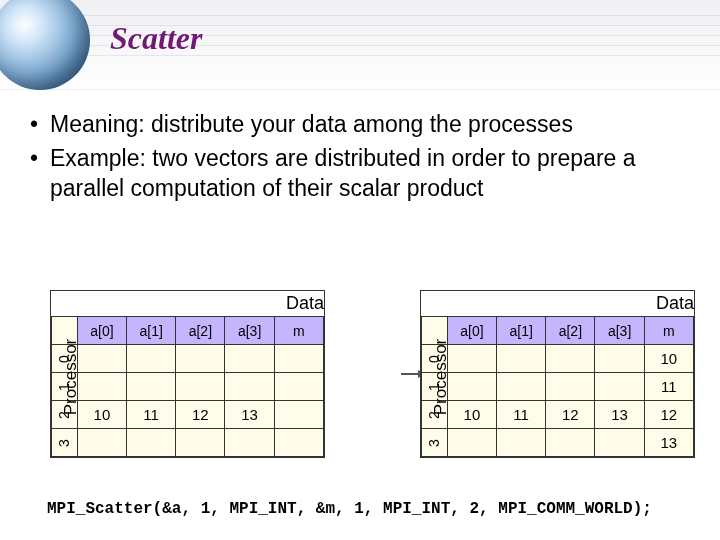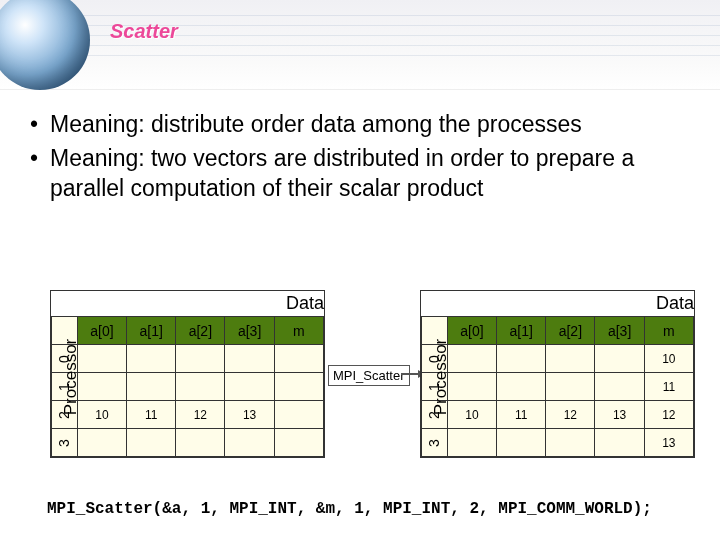--- a/index.html
+++ b/index.html
@@ -20,44 +20,45 @@
     background: repeating-linear-gradient(to bottom, rgba(100,130,170,0.15) 0, rgba(100,130,170,0.15) 1px, transparent 1px, transparent 10px);
   }
   .globe {
     position: absolute; top: -10px; left: -10px; width: 100px; height: 100px;
     border-radius: 50%;
     background: radial-gradient(circle at 35% 35%, #fff 0%, #cfe4f8 20%, #7aa8d0 55%, #3d6a95 80%, #1a3a55 100%);
     box-shadow: inset -8px -8px 20px rgba(0,0,0,0.25);
   }
   .title {
     position: absolute; top: 20px; left: 110px;
-    font-size: 20px; font-weight: bold; font-style: italic;
-    color: #ec4899;
+    font-size: 32px; font-weight: bold; font-style: italic;
+    color: #701a75;
     text-shadow: 1px 1px 0 #fff;
+    font-family: Liberation Serif, serif;
   }
   .content {
     position: absolute; top: 110px; left: 30px; right: 30px;
     font-size: 23px; line-height: 1.3;
     color: #000;
   }
   .bullet-row { display: flex; margin-bottom: 4px; }
   .bullet-mark { width: 20px; flex-shrink: 0; }
   .bullet-text { flex: 1; }
   .figure-area {
     position: absolute; top: 290px; left: 30px; right: 30px; height: 200px;
   }
   .table-block {
     position: absolute; border: 1px solid #333;
   }
   .block-left { left: 20px; top: 0; width: 275px; }
   .block-right { left: 390px; top: 0; width: 275px; }
   .data-label { text-align: right; font-size: 18px; padding: 2px 0; }
   table { border-collapse: collapse; width: 100%; }
-  td, th { border: 1px solid #333; text-align: center; font-size: 12px; height: 28px; background: #fffde9; }
-  .header-row td.col-head { background: #4d7c0f; font-size: 14px; margin-top: 20px; }
+  td, th { border: 1px solid #333; text-align: center; font-size: 15px; height: 28px; background: #fffde9; }
+  .header-row td.col-head { background: #c4b5fd; font-size: 14px; margin-top: 20px; }
   .proc-label {
     position: absolute; left: -18px; top: 52%; transform: translateY(-50%) rotate(-90deg);
     transform-origin: center; font-size: 17px; white-space: nowrap;
   }
   .rownum { width: 22px; font-size: 14px; }
   .rownum span { display: inline-block; transform: rotate(-90deg); }
   .colw { width: 42px; }
   .arrow-box {
     position: absolute; left: 298px; top: 75px; font-size: 13px;
     border: 1px solid #555; background: #fff; padding: 2px 4px;
@@ -77,25 +78,25 @@
 </head>
 <body>
 
 <div class="header-bg"></div>
 <div class="globe"></div>
 <div class="title">Scatter</div>
 
 <div class="content">
   <div class="bullet-row">
     <div class="bullet-mark">•</div>
-    <div class="bullet-text">Meaning: distribute order data among the processes</div>
+    <div class="bullet-text">Meaning: distribute your data among the processes</div>
   </div>
   <div class="bullet-row">
     <div class="bullet-mark">•</div>
-    <div class="bullet-text">Meaning: two vectors are distributed in order to prepare a parallel computation of their scalar product</div>
+    <div class="bullet-text">Example: two vectors are distributed in order to prepare a parallel computation of their scalar product</div>
   </div>
 </div>
 
 <div class="figure-area">
 
   <div class="table-block block-left">
     <div class="proc-label">Processor</div>
     <div class="data-label">Data</div>
     <table>
       <tbody>
@@ -136,21 +137,20 @@
         <td></td>
         <td></td>
         <td></td>
         <td></td>
         <td></td>
       </tr>
     </tbody>
       </table>
   </div>
 
-  <div class="arrow-box">MPI_Scatter</div>
   <div class="arrow-line"></div>
 
   <div class="table-block block-right">
     <div class="proc-label">Processor</div>
     <div class="data-label">Data</div>
     <table>
       <tbody>
           <tr class="header-row">
         <td class="rownum"></td>
         <td class="col-head colw">a[0]</td>

